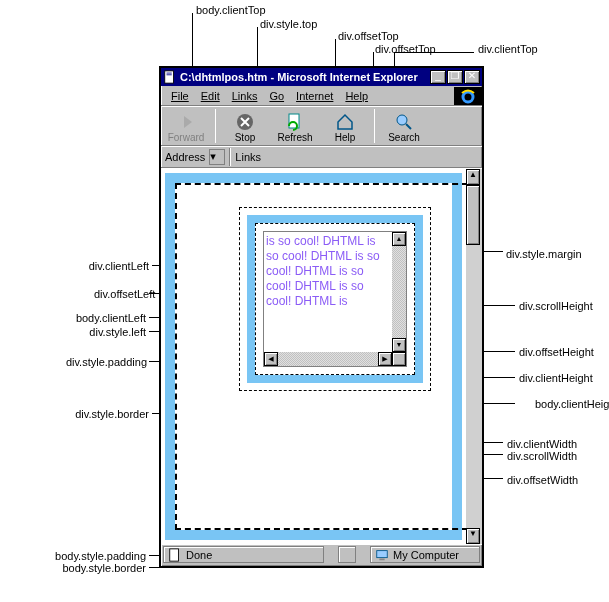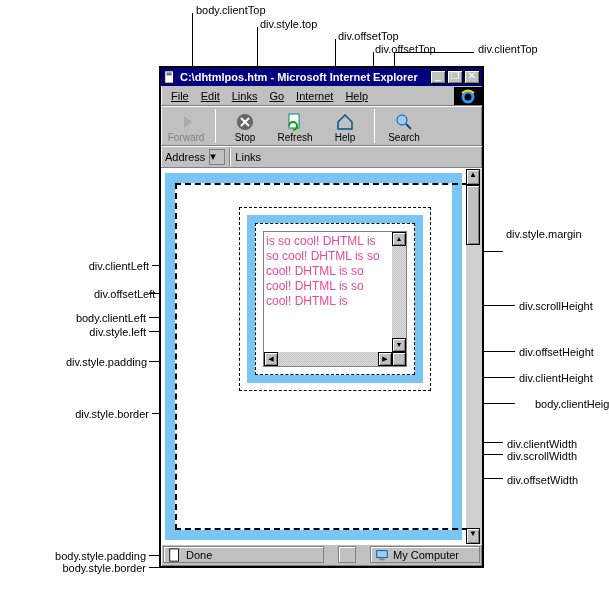--- a/index.html
+++ b/index.html
@@ -43,21 +43,21 @@
 
   
   .bodyborder { position: absolute; left: 4px; top: 4px; right: 20px; bottom: 4px; border: 10px solid #79c5f4; }
   .bodypad { position: absolute; left: 14px; top: 14px; right: 14px; bottom: 14px; border: 2px dashed #000; }
 
   
   .divmargin { position: absolute; left: 78px; top: 38px; width: 192px; height: 184px; border: 1px dashed #000; }
   .divborder { position: absolute; left: 86px; top: 46px; width: 176px; height: 168px; border: 8px solid #79c5f4; }
   .divpad { position: absolute; left: 94px; top: 54px; width: 160px; height: 152px; border: 1px dashed #000; }
   .divclient { position: absolute; left: 102px; top: 62px; width: 144px; height: 136px; background: repeating-conic-gradient(#d8d8d8 0 25%, #f0f0f0 0 50%) 50%/3px 3px; border: 1px solid #808080; }
-  .divcontent { position: absolute; left: 0; top: 0; right: 14px; bottom: 14px; background: #fff; overflow: hidden; padding: 2px; color: #ec4899; font-size: 12px; line-height: 15px; }
+  .divcontent { position: absolute; left: 0; top: 0; right: 14px; bottom: 14px; background: #fff; overflow: hidden; padding: 2px; color: #8b5cf6; font-size: 12px; line-height: 15px; }
   .divclient .vs, .divclient .hs { position: absolute; background: repeating-conic-gradient(#c0c0c0 0 25%, #e0e0e0 0 50%) 50%/2px 2px; }
   .divclient .vs { right: 0; top: 0; bottom: 14px; width: 14px; }
   .divclient .hs { left: 0; right: 14px; bottom: 0; height: 14px; }
   .sarr { position: absolute; width: 14px; height: 14px; background: #c0c0c0; border: 1px solid #000; box-shadow: inset 1px 1px 0 #fff, inset -1px -1px 0 #808080; font-size: 7px; text-align: center; line-height: 11px; }
 
   
   .line { position: absolute; background: #000; }
   .vline { width: 1px; }
   .hline { height: 1px; }
   .cap { position: absolute; width: 5px; height: 1px; background: #000; }
@@ -108,21 +108,21 @@
   <div class="abs lbl" style="left:30px;top:408px;text-align:right;width:90px;">div.style.border</div>
   <div class="line hline" style="left:123px;top:413px;width:155px;"></div>
   <div class="line vline" style="left:278px;top:398px;height:15px;"></div>
 
   <div class="abs lbl" style="left:2px;top:550px;text-align:right;width:115px;">body.style.padding</div>
   <div class="line hline" style="left:120px;top:555px;width:40px;"></div>
 
   <div class="abs lbl" style="left:10px;top:562px;text-align:right;width:107px;">body.style.border</div>
   <div class="line hline" style="left:120px;top:567px;width:23px;"></div>
 
-  <div class="abs lbl" style="left:477px;top:228px;text-align:right;">div.style.margin</div>
+  <div class="abs lbl" style="left:477px;top:248px;text-align:right;">div.style.margin</div>
   <div class="line hline" style="left:408px;top:251px;width:66px;"></div>
 
   <div class="abs lbl" style="left:490px;top:300px;">div.scrollHeight</div>
   <div class="line hline" style="left:420px;top:305px;width:66px;"></div>
 
   <div class="abs lbl" style="left:490px;top:346px;">div.offsetHeight</div>
   <div class="line hline" style="left:430px;top:351px;width:56px;"></div>
 
   <div class="abs lbl" style="left:490px;top:372px;">div.clientHeight</div>
   <div class="line hline" style="left:420px;top:377px;width:66px;"></div>

